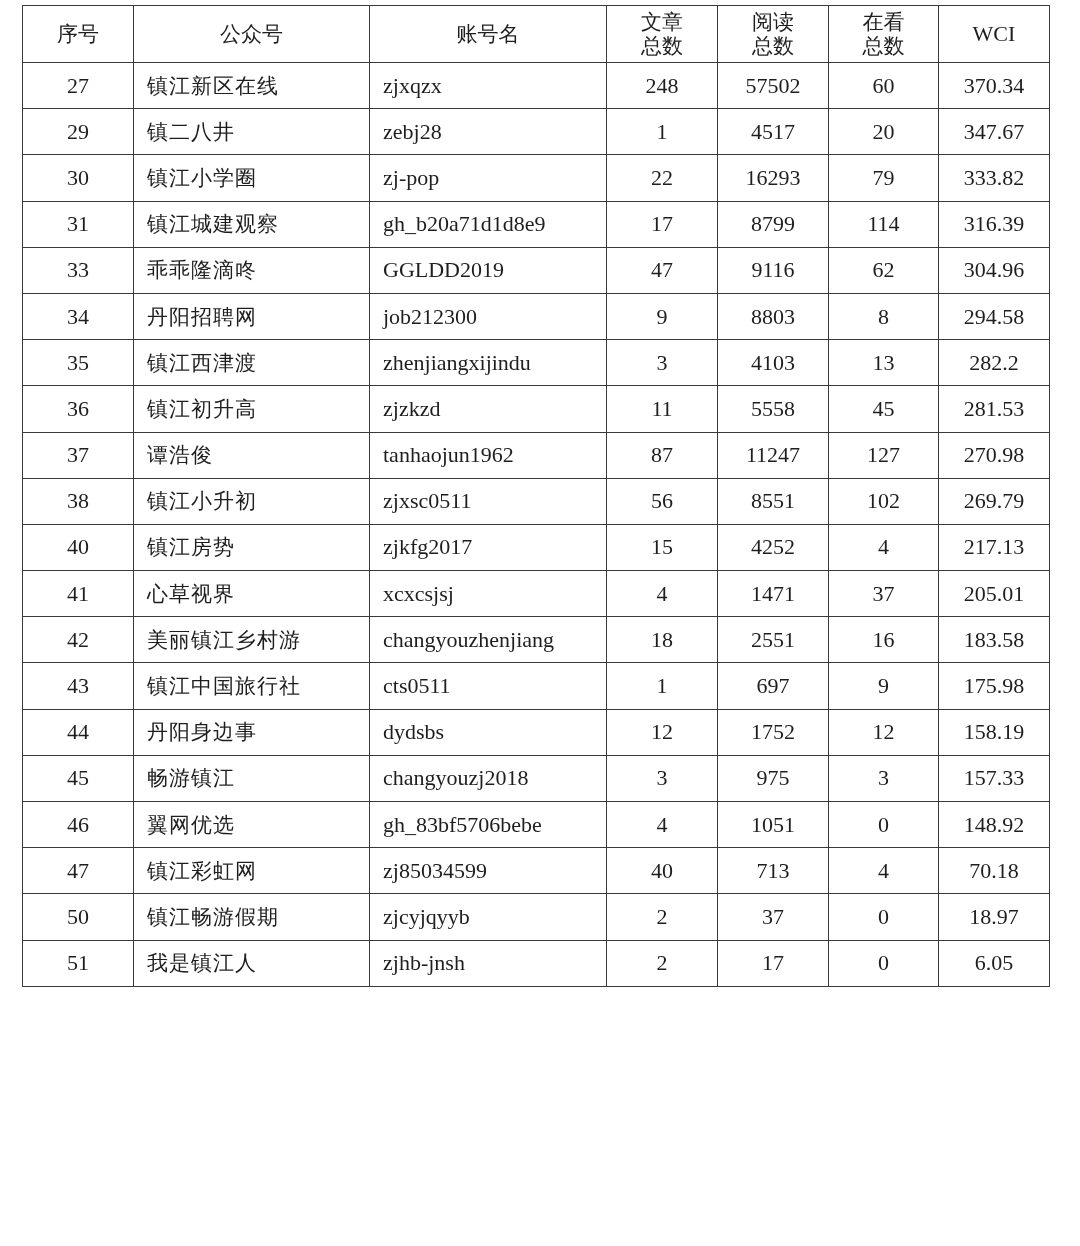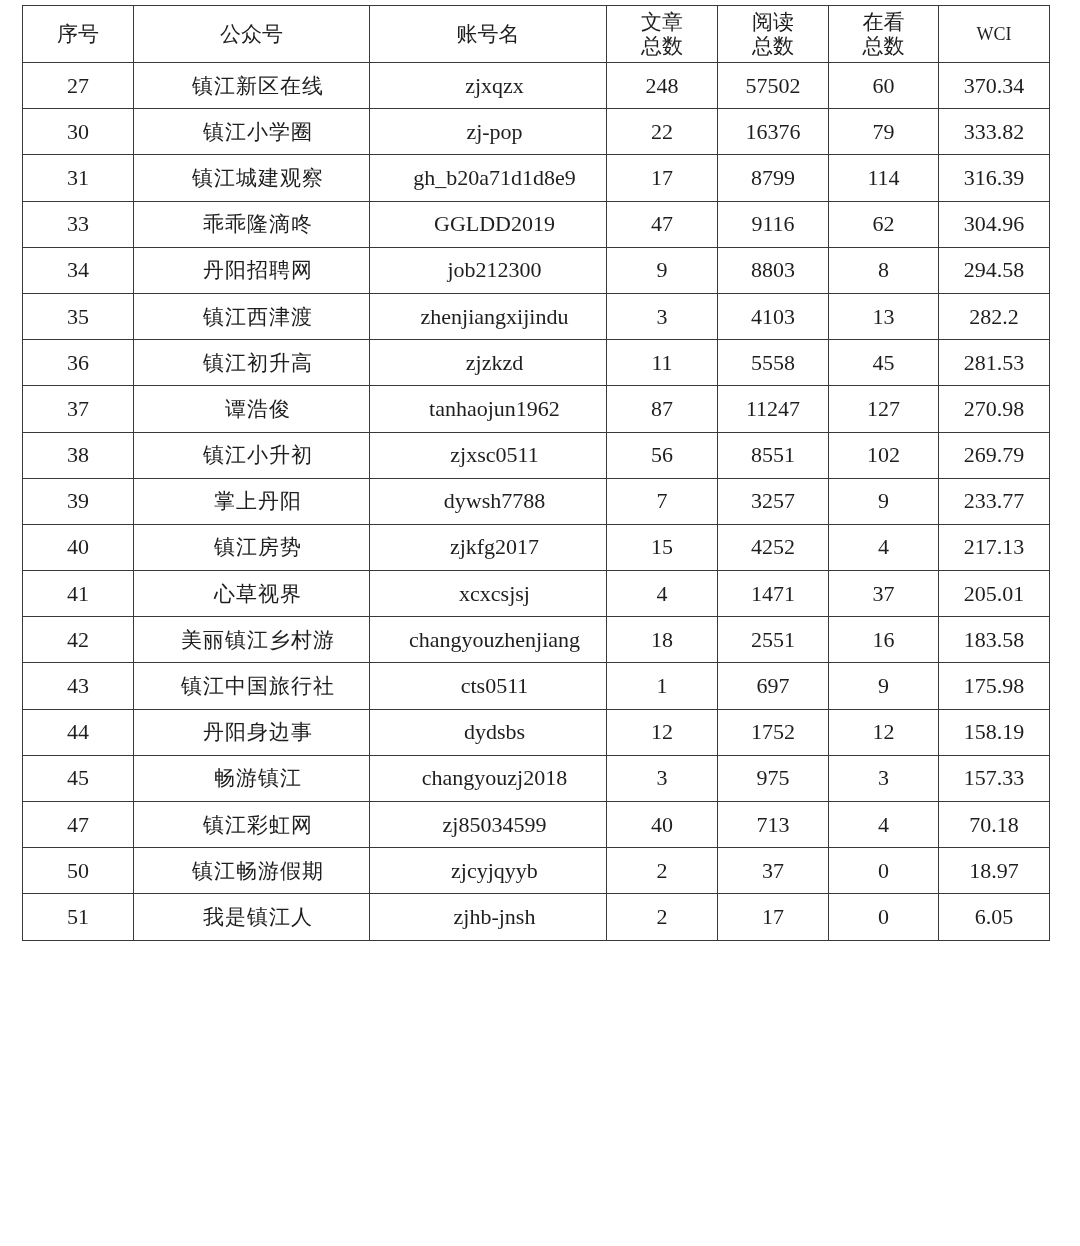--- a/index.html
+++ b/index.html
@@ -35,29 +35,29 @@
     th {
       height: 56px;
       font-family: "DejaVu Sans", "Liberation Sans", sans-serif;
       font-size: 21px;
       line-height: 24px;
       text-align: center;
       color: #1e1e1e;
     }
     th.wci {
       font-family: "Liberation Serif", serif;
-      font-size: 18px;
+      font-size: 22px;
     }
     td {
       height: 45.2px;
       font-size: 22px;
       color: #1e1e1e;
     }
     td.c { text-align: center; }
-    td.l { text-align: center; padding-left: 13px; }
+    td.l { text-align: left; padding-left: 13px; }
     td.name {
       font-family: "DejaVu Sans", "Liberation Sans", sans-serif;
       font-size: 21px;
       letter-spacing: 1px;
       white-space: nowrap;
       overflow: hidden;
     }
     td.acct {
       white-space: nowrap;
       overflow: hidden;
@@ -102,25 +102,34 @@
     <tr>
           <td class="c">27</td>
           <td class="l name">镇江新区在线</td>
           <td class="l acct">zjxqzx</td>
           <td class="c">248</td>
           <td class="c">57502</td>
           <td class="c">60</td>
           <td class="c">370.34</td>
         </tr>
         <tr>
+          <td class="c">29</td>
+          <td class="l name">镇二八井</td>
+          <td class="l acct">zebj28</td>
+          <td class="c">1</td>
+          <td class="c">4517</td>
+          <td class="c">20</td>
+          <td class="c">347.67</td>
+        </tr>
+        <tr>
           <td class="c">30</td>
           <td class="l name">镇江小学圈</td>
           <td class="l acct">zj-pop</td>
           <td class="c">22</td>
-          <td class="c">16376</td>
+          <td class="c">16293</td>
           <td class="c">79</td>
           <td class="c">333.82</td>
         </tr>
         <tr>
           <td class="c">31</td>
           <td class="l name">镇江城建观察</td>
           <td class="l acct">gh_b20a71d1d8e9</td>
           <td class="c">17</td>
           <td class="c">8799</td>
           <td class="c">114</td>
@@ -174,29 +183,20 @@
         <tr>
           <td class="c">38</td>
           <td class="l name">镇江小升初</td>
           <td class="l acct">zjxsc0511</td>
           <td class="c">56</td>
           <td class="c">8551</td>
           <td class="c">102</td>
           <td class="c">269.79</td>
         </tr>
         <tr>
-          <td class="c">39</td>
-          <td class="l name">掌上丹阳</td>
-          <td class="l acct">dywsh7788</td>
-          <td class="c">7</td>
-          <td class="c">3257</td>
-          <td class="c">9</td>
-          <td class="c">233.77</td>
-        </tr>
-        <tr>
           <td class="c">40</td>
           <td class="l name">镇江房势</td>
           <td class="l acct">zjkfg2017</td>
           <td class="c">15</td>
           <td class="c">4252</td>
           <td class="c">4</td>
           <td class="c">217.13</td>
         </tr>
         <tr>
           <td class="c">41</td>
@@ -237,20 +237,29 @@
         <tr>
           <td class="c">45</td>
           <td class="l name">畅游镇江</td>
           <td class="l acct">changyouzj2018</td>
           <td class="c">3</td>
           <td class="c">975</td>
           <td class="c">3</td>
           <td class="c">157.33</td>
         </tr>
         <tr>
+          <td class="c">46</td>
+          <td class="l name">翼网优选</td>
+          <td class="l acct">gh_83bf5706bebe</td>
+          <td class="c">4</td>
+          <td class="c">1051</td>
+          <td class="c">0</td>
+          <td class="c">148.92</td>
+        </tr>
+        <tr>
           <td class="c">47</td>
           <td class="l name">镇江彩虹网</td>
           <td class="l acct">zj85034599</td>
           <td class="c">40</td>
           <td class="c">713</td>
           <td class="c">4</td>
           <td class="c">70.18</td>
         </tr>
         <tr>
           <td class="c">50</td>

